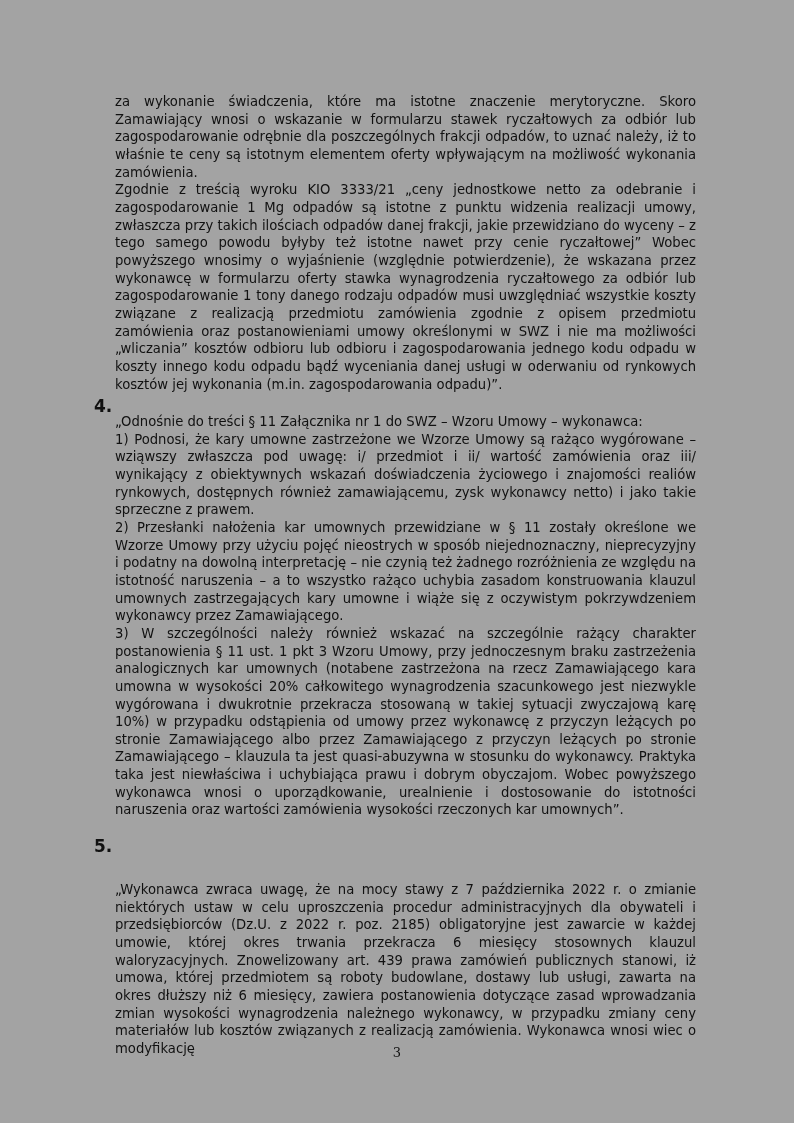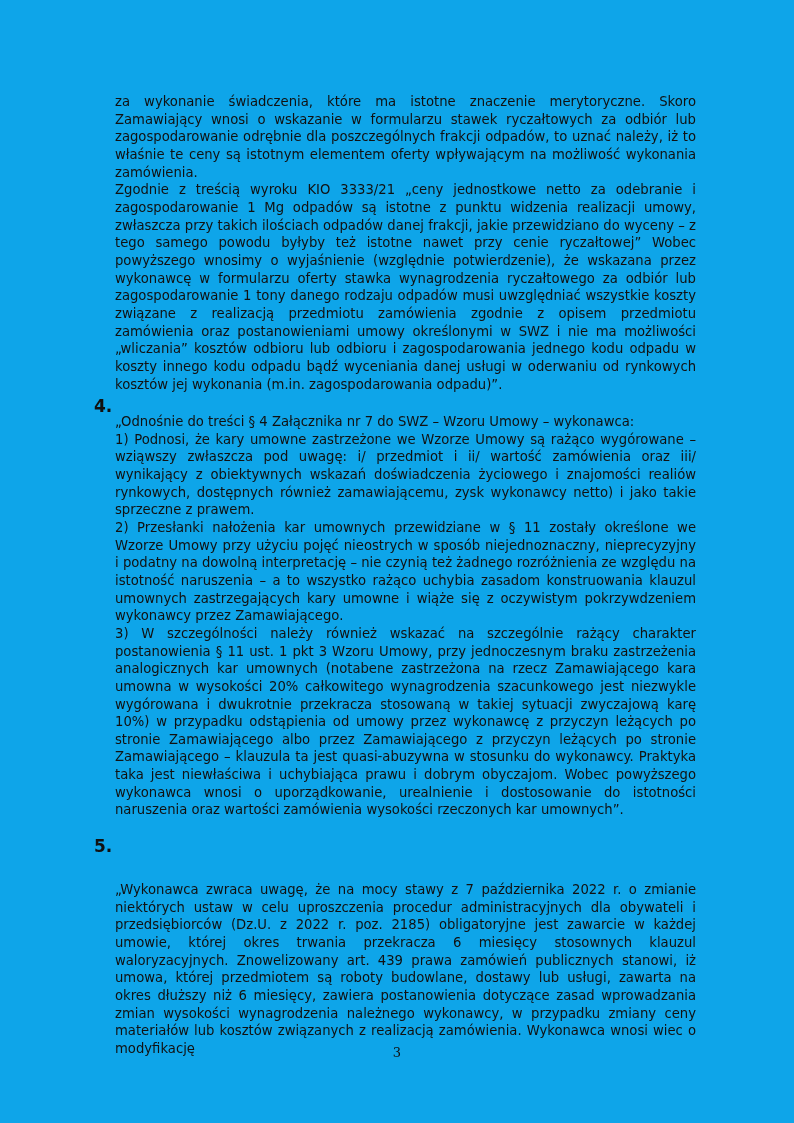--- a/index.html
+++ b/index.html
@@ -1,17 +1,17 @@
 <!DOCTYPE html>
 <html><head>
 <meta charset="utf-8">
 <style>
   html, body { margin: 0; padding: 0; background: #ffffff; }
   body { width: 794px; height: 1123px; position: relative; overflow: hidden; }
-  .page { position: absolute; left: 0; top: 0; width: 794px; height: 1123px; background: #0ea5e9; }
+  .page { position: absolute; left: 0; top: 0; width: 794px; height: 1123px; background: #a3a3a3; }
   .text {
     font-family: "DejaVu Sans", sans-serif;
     font-size: 13.2px;
     line-height: 17.65px;
     color: #111;
     text-align: justify;
     text-align-last: left;
   }
   .block { position: absolute; left: 115px; width: 581px; }
   .block p { margin: 0; }
@@ -31,21 +31,21 @@
 
 <div class="page">
 
   <div class="block text" style="top:93px;">
     <p>za wykonanie świadczenia, które ma istotne znaczenie merytoryczne. Skoro Zamawiający wnosi o wskazanie w formularzu stawek ryczałtowych za odbiór lub zagospodarowanie odrębnie dla poszczególnych frakcji odpadów, to uznać należy, iż to właśnie te ceny są istotnym elementem oferty wpływającym na możliwość wykonania zamówienia.</p>
     <p>Zgodnie z treścią wyroku KIO 3333/21 „ceny jednostkowe netto za odebranie i zagospodarowanie 1 Mg odpadów są istotne z punktu widzenia realizacji umowy, zwłaszcza przy takich ilościach odpadów danej frakcji, jakie przewidziano do wyceny – z tego samego powodu byłyby też istotne nawet przy cenie ryczałtowej” Wobec powyższego wnosimy o wyjaśnienie (względnie potwierdzenie), że wskazana przez wykonawcę w formularzu oferty stawka wynagrodzenia ryczałtowego za odbiór lub zagospodarowanie 1 tony danego rodzaju odpadów musi uwzględniać wszystkie koszty związane z realizacją przedmiotu zamówienia zgodnie z opisem przedmiotu zamówienia oraz postanowieniami umowy określonymi w SWZ i nie ma możliwości „wliczania” kosztów odbioru lub odbioru i zagospodarowania jednego kodu odpadu w koszty innego kodu odpadu bądź wyceniania danej usługi w oderwaniu od rynkowych kosztów jej wykonania (m.in. zagospodarowania odpadu)”.</p>
   </div>
 
   <div class="num" style="top:396px;">4.</div>
   <div class="block text" style="top:413px;">
-    <p>„Odnośnie do treści § 4 Załącznika nr 7 do SWZ – Wzoru Umowy – wykonawca:</p>
+    <p>„Odnośnie do treści § 11 Załącznika nr 1 do SWZ – Wzoru Umowy – wykonawca:</p>
     <p>1) Podnosi, że kary umowne zastrzeżone we Wzorze Umowy są rażąco wygórowane – wziąwszy zwłaszcza pod uwagę: i/ przedmiot i ii/ wartość zamówienia oraz iii/ wynikający z obiektywnych wskazań doświadczenia życiowego i znajomości realiów rynkowych, dostępnych również zamawiającemu, zysk wykonawcy netto) i jako takie sprzeczne z prawem.</p>
     <p>2) Przesłanki nałożenia kar umownych przewidziane w § 11 zostały określone we Wzorze Umowy przy użyciu pojęć nieostrych w sposób niejednoznaczny, nieprecyzyjny i podatny na dowolną interpretację – nie czynią też żadnego rozróżnienia ze względu na istotność naruszenia – a to wszystko rażąco uchybia zasadom konstruowania klauzul umownych zastrzegających kary umowne i wiąże się z oczywistym pokrzywdzeniem wykonawcy przez Zamawiającego.</p>
     <p>3) W szczególności należy również wskazać na szczególnie rażący charakter postanowienia § 11 ust. 1 pkt 3 Wzoru Umowy, przy jednoczesnym braku zastrzeżenia analogicznych kar umownych (notabene zastrzeżona na rzecz Zamawiającego kara umowna w wysokości 20% całkowitego wynagrodzenia szacunkowego jest niezwykle wygórowana i dwukrotnie przekracza stosowaną w takiej sytuacji zwyczajową karę 10%) w przypadku odstąpienia od umowy przez wykonawcę z przyczyn leżących po stronie Zamawiającego albo przez Zamawiającego z przyczyn leżących po stronie Zamawiającego – klauzula ta jest quasi-abuzywna w stosunku do wykonawcy. Praktyka taka jest niewłaściwa i uchybiająca prawu i dobrym obyczajom. Wobec powyższego wykonawca wnosi o uporządkowanie, urealnienie i dostosowanie do istotności naruszenia oraz wartości zamówienia wysokości rzeczonych kar umownych”.</p>
   </div>
 
   <div class="num" style="top:836px;">5.</div>
   <div class="block text" style="top:853px;margin-top:28px;">
     <p class="full">„Wykonawca zwraca uwagę, że na mocy stawy z 7 października 2022 r. o zmianie niektórych ustaw w celu uproszczenia procedur administracyjnych dla obywateli i przedsiębiorców (Dz.U. z 2022 r. poz. 2185) obligatoryjne jest zawarcie w każdej umowie, której okres trwania przekracza 6 miesięcy stosownych klauzul waloryzacyjnych. Znowelizowany art. 439 prawa zamówień publicznych stanowi, iż umowa, której przedmiotem są roboty budowlane, dostawy lub usługi, zawarta na okres dłuższy niż 6 miesięcy, zawiera postanowienia dotyczące zasad wprowadzania zmian wysokości wynagrodzenia należnego wykonawcy, w przypadku zmiany ceny materiałów lub kosztów związanych z realizacją zamówienia. Wykonawca wnosi wiec o modyfikację</p>
   </div>
 

